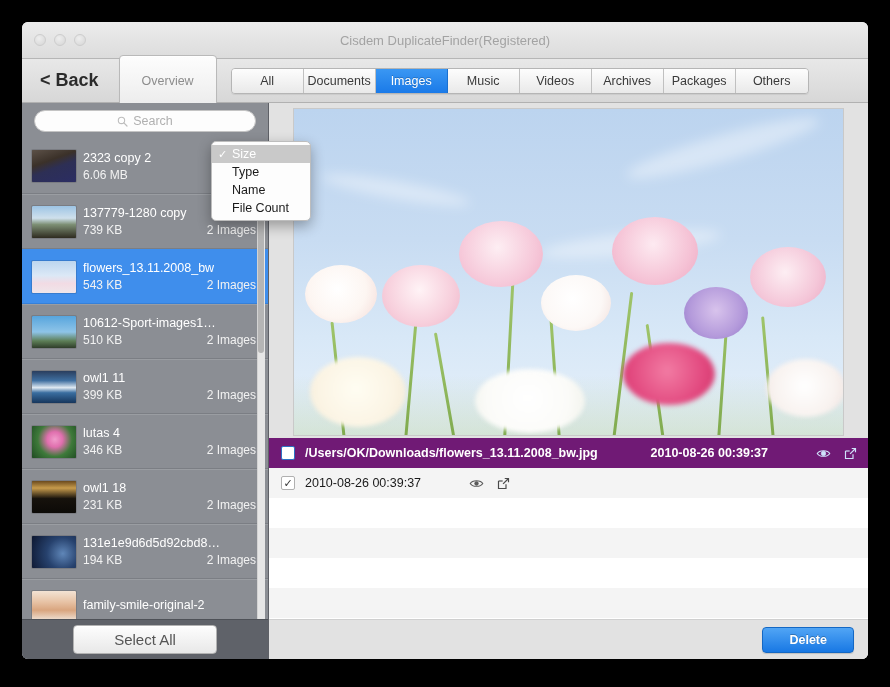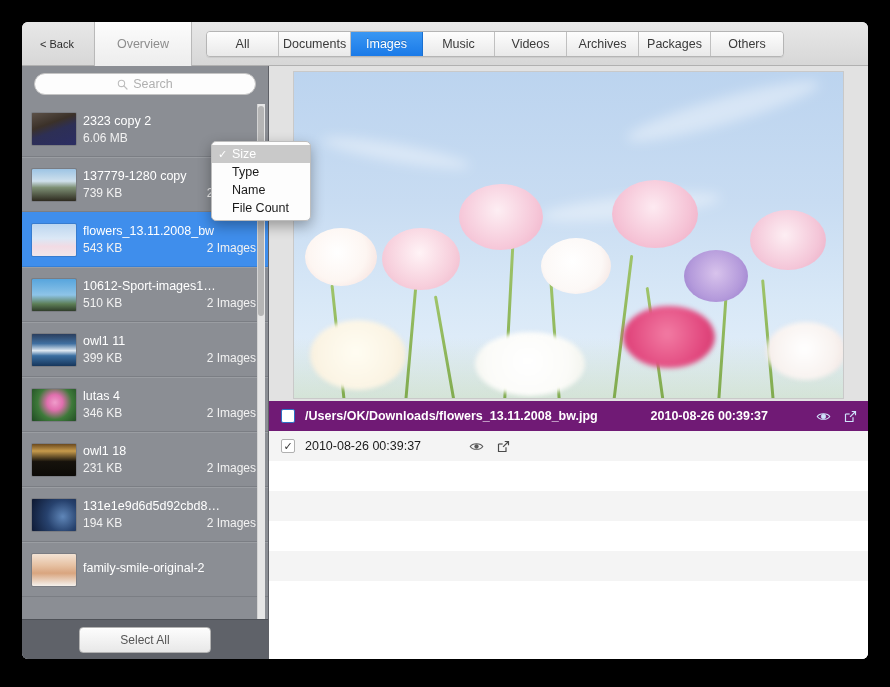--- a/index.html
+++ b/index.html
@@ -42,22 +42,22 @@
 
   
   .toolbar {
     height: 44px; flex: 0 0 44px;
     background: linear-gradient(#e8e8e8, #d7d7d7);
     border-bottom: 1px solid #b1b1b1;
     display: flex; align-items: center; padding: 0 10px;
     position: relative;
   }
   .back-btn {
-    font-size: 11px; color: #2b2b2b; padding: 4px 12px 4px 8px;
-    cursor: default; white-space: nowrap; font-weight: 400;
+    font-size: 18px; color: #2b2b2b; padding: 4px 12px 4px 8px;
+    cursor: default; white-space: nowrap; font-weight: 700;
   }
   .overview-btn {
     margin-left: 8px;
     padding: 18px 22px; font-size: 12.5px; color: #8d8d8d;
     background: linear-gradient(#fdfdfd, #ececec);
     border: 1px solid #b9b9b9; border-radius: 4px;
     box-shadow: 0 1px 0 rgba(255,255,255,.85) inset, 0 1px 1px rgba(0,0,0,.06);
     cursor: default;
   }
   .tabs {
@@ -139,21 +139,21 @@
     background: #b5b5b5; border-radius: 3px;
   }
 
   .sidebar-footer {
     height: 40px; flex: 0 0 40px;
     background: #5f6269;
     display: flex; align-items: center; justify-content: center;
     border-top: 1px solid #4e5157;
   }
   .select-all {
-    padding: 5px 40px; font-size: 12px; color: #555;
+    padding: 5px 40px; font-size: 15px; color: #555;
     background: linear-gradient(#fdfdfd, #e8e8e8);
     border: 1px solid #b2b2b2; border-radius: 4px;
     box-shadow: 0 1px 0 rgba(255,255,255,.9) inset;
     cursor: default;
   }
 
   
   .main {
     flex: 1 1 auto; display: flex; flex-direction: column;
     background: #e2e2e2; min-width: 0;
@@ -243,20 +243,28 @@
   }
   .menu-item.checked { background: #c9c9c9; color: #ffffff; }
   .menu-check { width: 14px; flex: 0 0 14px; font-size: 11px; }
 </style>
 </head>
 <body>
 
 <div class="desktop">
   <div class="window">
 
+    <div class="titlebar">
+      <div class="lights">
+        <div class="light"></div>
+        <div class="light"></div>
+        <div class="light"></div>
+      </div>
+      <div class="win-title">Cisdem DuplicateFinder(Registered)</div>
+    </div>
 
     <div class="toolbar">
       <div class="back-btn">&lt; Back</div>
       <div class="overview-btn">Overview</div>
       <div class="tabs">
         <div class="tab">All</div>
         <div class="tab">Documents</div>
         <div class="tab active">Images</div>
         <div class="tab">Music</div>
         <div class="tab">Videos</div>
@@ -483,20 +491,23 @@
             </div>
           </div>
 
           <div class="row"></div>
           <div class="row alt"></div>
           <div class="row"></div>
           <div class="row alt"></div>
           <div class="row"></div>
         </div>
 
+        <div class="bottom">
+          <div class="delete-btn">Delete</div>
+        </div>
       </div>
     </div>
 
     <div class="menu">
       <div class="menu-item checked">
         <span class="menu-check">✓</span>
         <span>Size</span>
       </div>
       <div class="menu-item">
         <span class="menu-check"></span>

